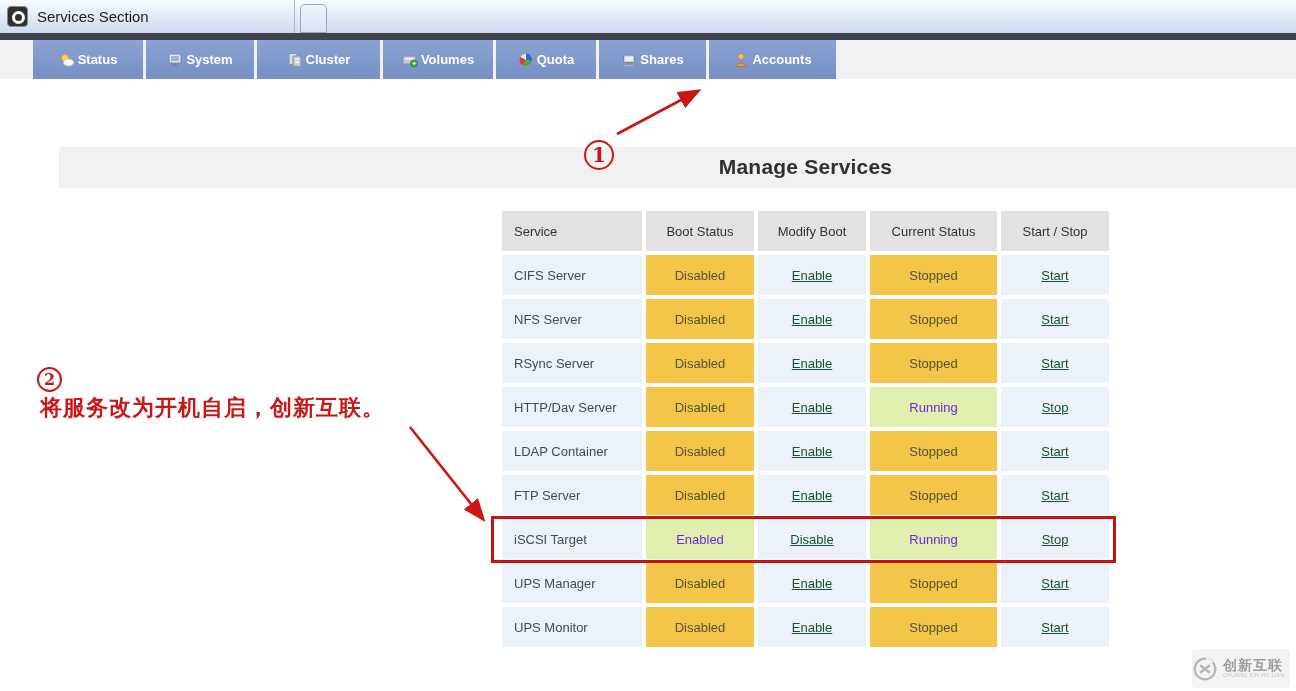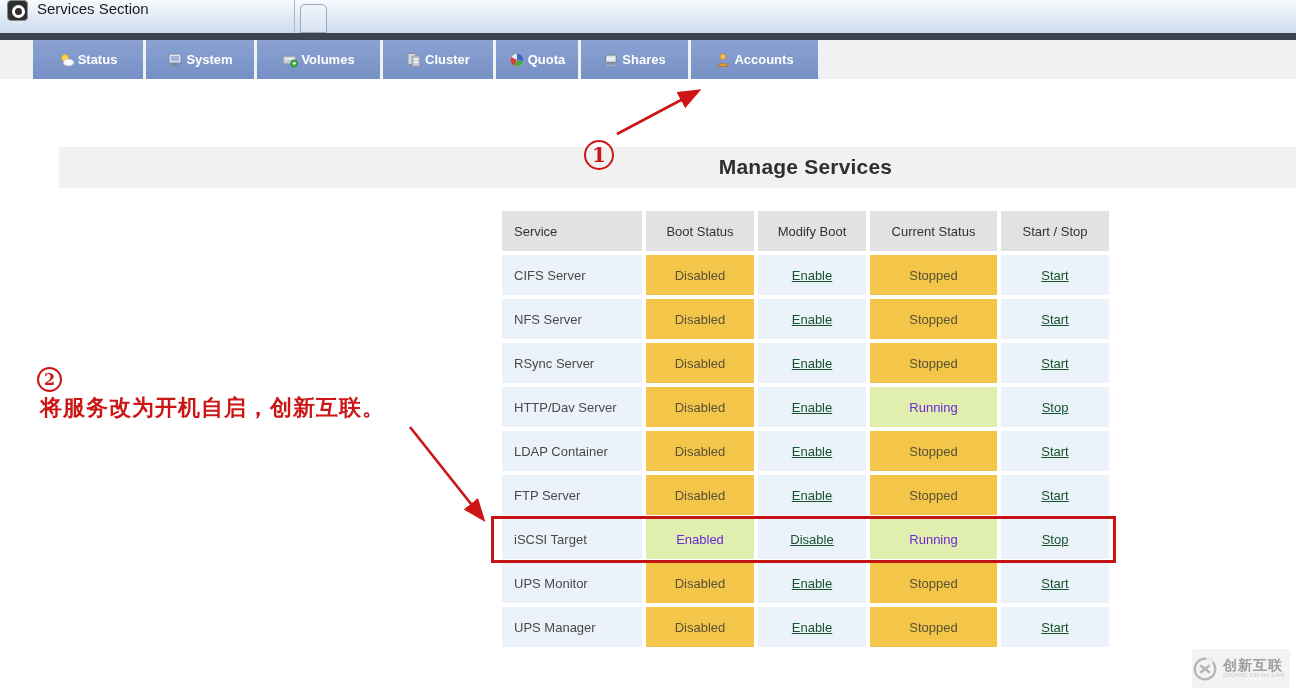--- a/index.html
+++ b/index.html
@@ -3,41 +3,41 @@
 <meta charset="utf-8">
 <style>
   *{margin:0;padding:0;box-sizing:border-box}
   html,body{background:#fff}
   body{width:1296px;height:691px;position:relative;overflow:hidden;
        font-family:"Liberation Sans",sans-serif}
 
   
   .titlebar{position:absolute;top:0;left:0;width:1296px;height:33px;
     background:linear-gradient(#f7fbff,#ccdbee);display:flex;align-items:center}
-  .title-area{width:295px;height:100%;display:flex;align-items:flex-start;
+  .title-area{width:295px;height:100%;display:flex;align-items:center;
     border-right:1px solid #b0bac6}
   .win-icon{width:21px;height:21px;margin:0 9px 0 7px;background:#2f2f2f;
     border:1px solid #8a8a8a;border-radius:4px;position:relative;flex:none}
   .win-icon::after{content:"";position:absolute;left:4px;top:4px;width:7px;height:7px;
     border:3px solid #fff;border-radius:50%}
   .win-title{font-size:15px;color:#1b1b1b}
   .new-tab{position:absolute;left:300px;top:4px;width:27px;height:29px;
     border:1px solid #9fa9b6;border-radius:5px 5px 0 0;
     background:linear-gradient(#eef4fb,#d8e3f1)}
   .topstrip{position:absolute;top:33px;left:0;width:1296px;height:7px;background:#3d4450}
 
   
   .navbar{position:absolute;top:40px;left:0;width:1296px;height:39px;
     background:#f0f1f3;display:flex;padding-left:33px;gap:3px}
   .tab{height:39px;display:flex;align-items:center;justify-content:center;gap:3px;
     background:linear-gradient(#8ba2d2,#7690c5);color:#fff;font-weight:bold;
     font-size:13px;position:relative;cursor:pointer;flex:none}
   .tab:nth-child(1){width:110px}.tab:nth-child(2){width:108px}
   .tab:nth-child(3){width:123px}.tab:nth-child(4){width:110px}
-  .tab:nth-child(5){width:82px}.tab:nth-child(6){width:107px}
+  .tab:nth-child(5){width:100px}.tab:nth-child(6){width:107px}
   .tab:nth-child(7){width:127px}.tab:nth-child(8){width:127px}
   .tab.active{background:linear-gradient(#3b5ca5,#2c4b91);color:#f2cf5e}
   .tab .icon{display:flex;width:16px;height:16px}
   .tab-highlight{position:absolute;left:-5px;right:-5px;top:-11px;bottom:-9px;
     border:3px solid #c41414;pointer-events:none}
 
   
   .band{position:absolute;left:59px;top:147px;width:1237px;height:41px;background:#f1f1f1}
   .band h1{position:absolute;left:443px;width:607px;top:8px;text-align:center;
     font-size:21px;font-weight:bold;color:#2f2f2f;letter-spacing:.2px}
@@ -105,38 +105,38 @@
           <rect x="4" y="4" width="8" height="5" fill="#9fb4d8"></rect>
           <rect x="6" y="11" width="4" height="2" fill="#7c8699"></rect>
           <rect x="4" y="13" width="8" height="1.4" fill="#7c8699"></rect>
         </svg>
       </span>
       <span class="tab-label">System</span>
     </div>
     <div class="tab">
       <span class="icon">
         <svg width="16" height="16" viewBox="0 0 16 16">
+          <rect x="2" y="1.5" width="8" height="11" rx="1" fill="#d7dce4" stroke="#8a919e"></rect>
+          <rect x="6" y="4" width="8" height="10.5" rx="1" fill="#c2c9d4" stroke="#8a919e"></rect>
+          <rect x="8" y="6.5" width="4" height="1.4" fill="#fff"></rect>
+          <rect x="8" y="9.5" width="4" height="1.4" fill="#fff"></rect>
+        </svg>
+      </span>
+      <span class="tab-label">Cluster</span>
+    </div>
+    <div class="tab">
+      <span class="icon">
+        <svg width="16" height="16" viewBox="0 0 16 16">
           <rect x="1" y="4" width="13" height="8" rx="1.5" fill="#c7cdd8" stroke="#868e9c"></rect>
           <rect x="3" y="6" width="9" height="1.6" fill="#eef1f5"></rect>
           <circle cx="12" cy="11.4" r="3.4" fill="#44b04e" stroke="#2c8736"></circle>
           <path d="M10.6 11.4h2.8M12 10l1.4 1.4L12 12.8" stroke="#fff" stroke-width="1" fill="none"></path>
         </svg>
       </span>
       <span class="tab-label">Volumes</span>
-    </div>
-    <div class="tab">
-      <span class="icon">
-        <svg width="16" height="16" viewBox="0 0 16 16">
-          <rect x="2" y="1.5" width="8" height="11" rx="1" fill="#d7dce4" stroke="#8a919e"></rect>
-          <rect x="6" y="4" width="8" height="10.5" rx="1" fill="#c2c9d4" stroke="#8a919e"></rect>
-          <rect x="8" y="6.5" width="4" height="1.4" fill="#fff"></rect>
-          <rect x="8" y="9.5" width="4" height="1.4" fill="#fff"></rect>
-        </svg>
-      </span>
-      <span class="tab-label">Cluster</span>
     </div>
     <div class="tab">
       <span class="icon">
         <svg width="16" height="16" viewBox="0 0 16 16">
           <circle cx="8" cy="8" r="6.4" fill="#e8ecef" stroke="#9aa2ac" stroke-width="0.6"></circle>
           <path d="M8 8 L8 1.6 A6.4 6.4 0 0 1 14.2 9.4 Z" fill="#3a67c9"></path>
           <path d="M8 8 L14.2 9.4 A6.4 6.4 0 0 1 5 13.7 Z" fill="#49a93c"></path>
           <path d="M8 8 L5 13.7 A6.4 6.4 0 0 1 2.2 5 Z" fill="#d2403a"></path>
         </svg>
       </span>
@@ -222,28 +222,28 @@
         <td><a href="#">Start</a></td>
       </tr>
       <tr>
         <td class="svc-name">iSCSI Target</td>
         <td class="green">Enabled</td>
         <td><a href="#">Disable</a></td>
         <td class="green">Running</td>
         <td><a href="#">Stop</a></td>
       </tr>
       <tr>
+        <td class="svc-name">UPS Manager</td>
+        <td class="amber">Disabled</td>
+        <td><a href="#">Enable</a></td>
+        <td class="amber">Stopped</td>
+        <td><a href="#">Start</a></td>
+      </tr>
+      <tr>
         <td class="svc-name">UPS Monitor</td>
-        <td class="amber">Disabled</td>
-        <td><a href="#">Enable</a></td>
-        <td class="amber">Stopped</td>
-        <td><a href="#">Start</a></td>
-      </tr>
-      <tr>
-        <td class="svc-name">UPS Manager</td>
         <td class="amber">Disabled</td>
         <td><a href="#">Enable</a></td>
         <td class="amber">Stopped</td>
         <td><a href="#">Start</a></td>
       </tr>
     </tbody>
 </table>
 
 <div class="row-highlight"></div>
 

